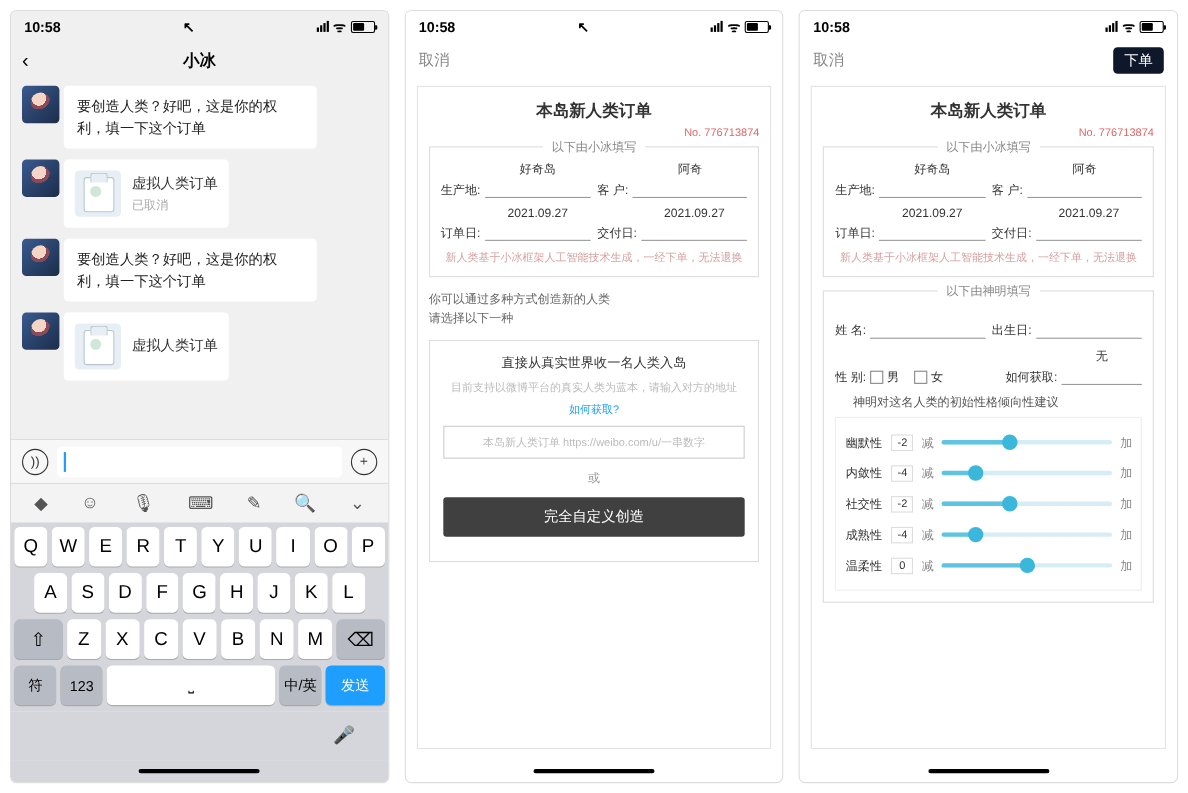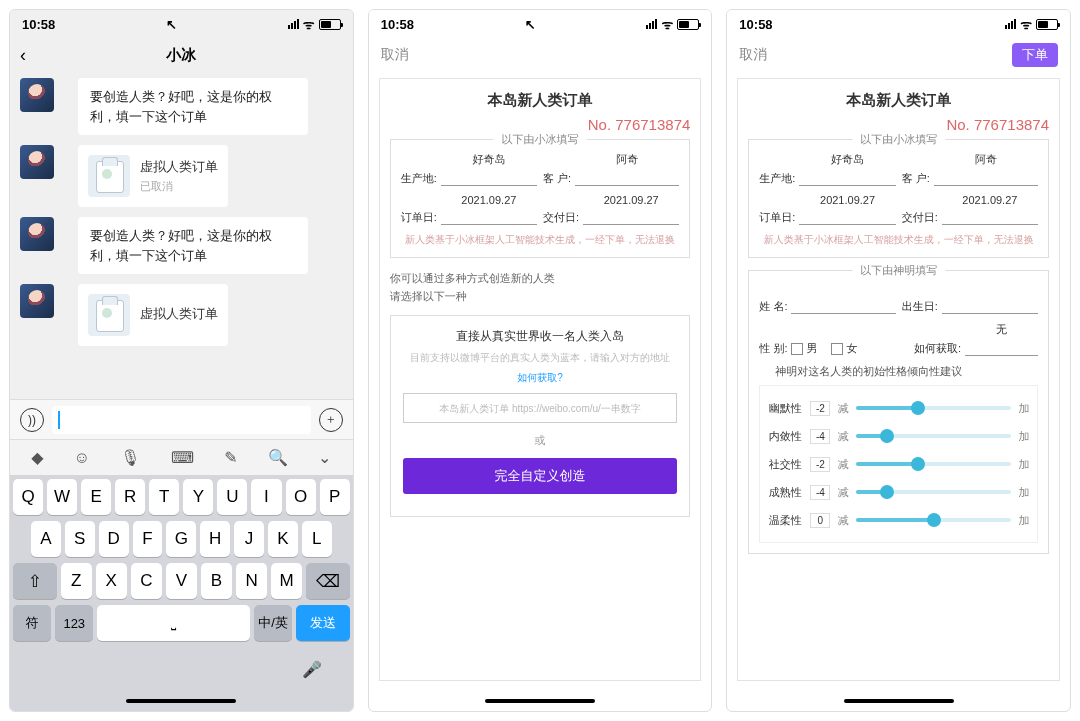--- a/index.html
+++ b/index.html
@@ -16,21 +16,21 @@
   .battery::after{content:'';position:absolute;right:-3px;top:3px;width:2px;height:4px;background:#000;border-radius:0 1px 1px 0;}
   .battery i{position:absolute;left:1px;top:1px;bottom:1px;width:50%;background:#000;border-radius:1px;}
 
   
   .p1 { background:#f0f0f0; }
   .p1 .status{background:#f0f0f0;}
   .nav1 { height:34px; display:flex; align-items:center; justify-content:center; position:relative; background:#f0f0f0;}
   .nav1 .back{position:absolute;left:10px;font-size:18px;}
   .nav1 .title{font-size:15px;font-weight:600;}
   .chat { flex:1; overflow:hidden; padding:6px 10px;}
-  .msg { display:flex; gap:24px; margin-bottom:10px; }
+  .msg { display:flex; gap:4px; margin-bottom:10px; }
   .avatar{width:34px;height:34px;border-radius:4px;background:linear-gradient(135deg,#3a5a8f,#1b2d4a);flex-shrink:0;position:relative;overflow:hidden;}
   .avatar::after{content:'';position:absolute;left:8px;top:6px;width:18px;height:18px;border-radius:50%;background:radial-gradient(circle at 40% 30%, #f5d6c6 40%, #8a4a5a 41% 60%, transparent 61%);}
   .bubble{background:#fff;border-radius:4px;padding:9px 12px;font-size:13px;max-width:230px;line-height:1.5;color:#222;}
   .card{background:#fff;border-radius:4px;padding:10px;display:flex;gap:10px;align-items:center;max-width:230px;}
   .card-ic{width:42px;height:42px;background:#e7eef4;border-radius:4px;position:relative;}
   .card-ic::before{content:'';position:absolute;left:8px;top:6px;width:26px;height:30px;background:#fff;border:1px solid #b9c7d4;border-radius:3px;}
   .card-ic::after{content:'';position:absolute;left:14px;top:2px;width:14px;height:8px;border:1px solid #b9c7d4;border-bottom:none;border-radius:3px 3px 0 0;background:#e7eef4;}
   .card-ic i{position:absolute;left:14px;top:14px;width:10px;height:10px;border-radius:50%;background:#cfe7d8;}
   .card-txt .t1{font-size:13px;color:#333;margin-bottom:3px;}
   .card-txt .t2{font-size:11px;color:#aaa;}
@@ -52,41 +52,41 @@
   .key.space{flex:4;}
   .key.send{background:#1e9fff;color:#fff;flex:1.4;}
   .microw{height:44px;display:flex;align-items:center;justify-content:space-between;padding:0 30px;background:#d4d6dc;}
   .homei{height:20px;display:flex;justify-content:center;align-items:center;background:#d4d6dc;}
   .homei i{width:110px;height:4px;background:#000;border-radius:3px;}
 
   
   .p2 .status, .p3 .status{background:#fff;}
   .nav2{height:34px;display:flex;align-items:center;justify-content:space-between;padding:0 12px;font-size:14px;}
   .nav2 .cancel{color:#888;}
-  .btn-order{background:#8b5cf6;color:#fff;padding:3px 10px;border-radius:4px;font-size:13px;}
+  .btn-order{background:#0f172a;color:#fff;padding:3px 10px;border-radius:4px;font-size:13px;}
   .form-wrap{margin:6px 10px 10px;border:1px solid #e3e3e3;padding:12px 10px 14px;font-size:12px;color:#333;flex:1;overflow:auto;}
   .ftitle{text-align:center;font-size:15px;font-weight:600;margin-bottom:6px;}
-  .fno{text-align:right;color:#d66;font-size:15px;margin-bottom:6px;}
+  .fno{text-align:right;color:#d66;font-size:10px;margin-bottom:6px;}
   .sect{border:1px solid #ddd;position:relative;padding:12px 10px 10px;margin-bottom:12px;}
   .sect-lbl{position:absolute;top:-8px;left:50%;transform:translateX(-50%);background:#fff;padding:0 8px;font-size:11px;color:#888;}
   .frow{display:flex;gap:6px;margin-bottom:8px;font-size:11px;}
   .fcol{flex:1;display:flex;align-items:flex-end;gap:4px;}
   .fcol label{color:#333;white-space:nowrap;}
   .fcol .val{flex:1;border-bottom:1px solid #999;text-align:center;padding-bottom:18px;}
   .fnote{text-align:center;font-size:10px;color:#d6a0a0;margin-top:4px;}
 
   .p2 .hint{text-align:left;font-size:11px;color:#666;line-height:1.6;margin-bottom:10px;}
   .sub{border:1px solid #ddd;padding:12px 12px;}
   .sub-title{text-align:center;font-size:12px;margin-bottom:6px;}
   .sub-note{text-align:center;font-size:10px;color:#bbb;margin-bottom:6px;}
   .sub-link{text-align:center;font-size:10px;color:#1e9fff;margin-bottom:8px;}
   .tin{width:100%;height:30px;border:1px solid #ccc;text-align:center;font-size:10px;color:#bbb;line-height:30px;margin-bottom:10px;}
   .fbtn{display:block;width:100%;height:36px;line-height:36px;text-align:center;color:#fff;font-size:13px;border-radius:3px;margin-bottom:10px;}
   .fbtn.blue{background:#2fb5d8;}
-  .fbtn.teal{background:#6d28d9;}
+  .fbtn.teal{background:#404040;}
   .or{text-align:center;font-size:11px;color:#999;margin:4px 0 10px;}
 
   
   .chk{display:inline-flex;align-items:center;gap:3px;margin-right:10px;font-size:11px;}
   .chk i{width:12px;height:12px;border:1px solid #888;display:inline-block;}
   .slabel{font-size:11px;color:#555;margin:6px 16px;}
   .sbox{border:1px solid #eee;padding:8px 6px;}
   .srow{display:flex;align-items:center;gap:6px;font-size:11px;height:28px;}
   .srow .nm{width:38px;text-align:center;}
   .srow .num{width:20px;text-align:center;border:1px solid #ddd;font-size:10px;padding:1px 0;}

